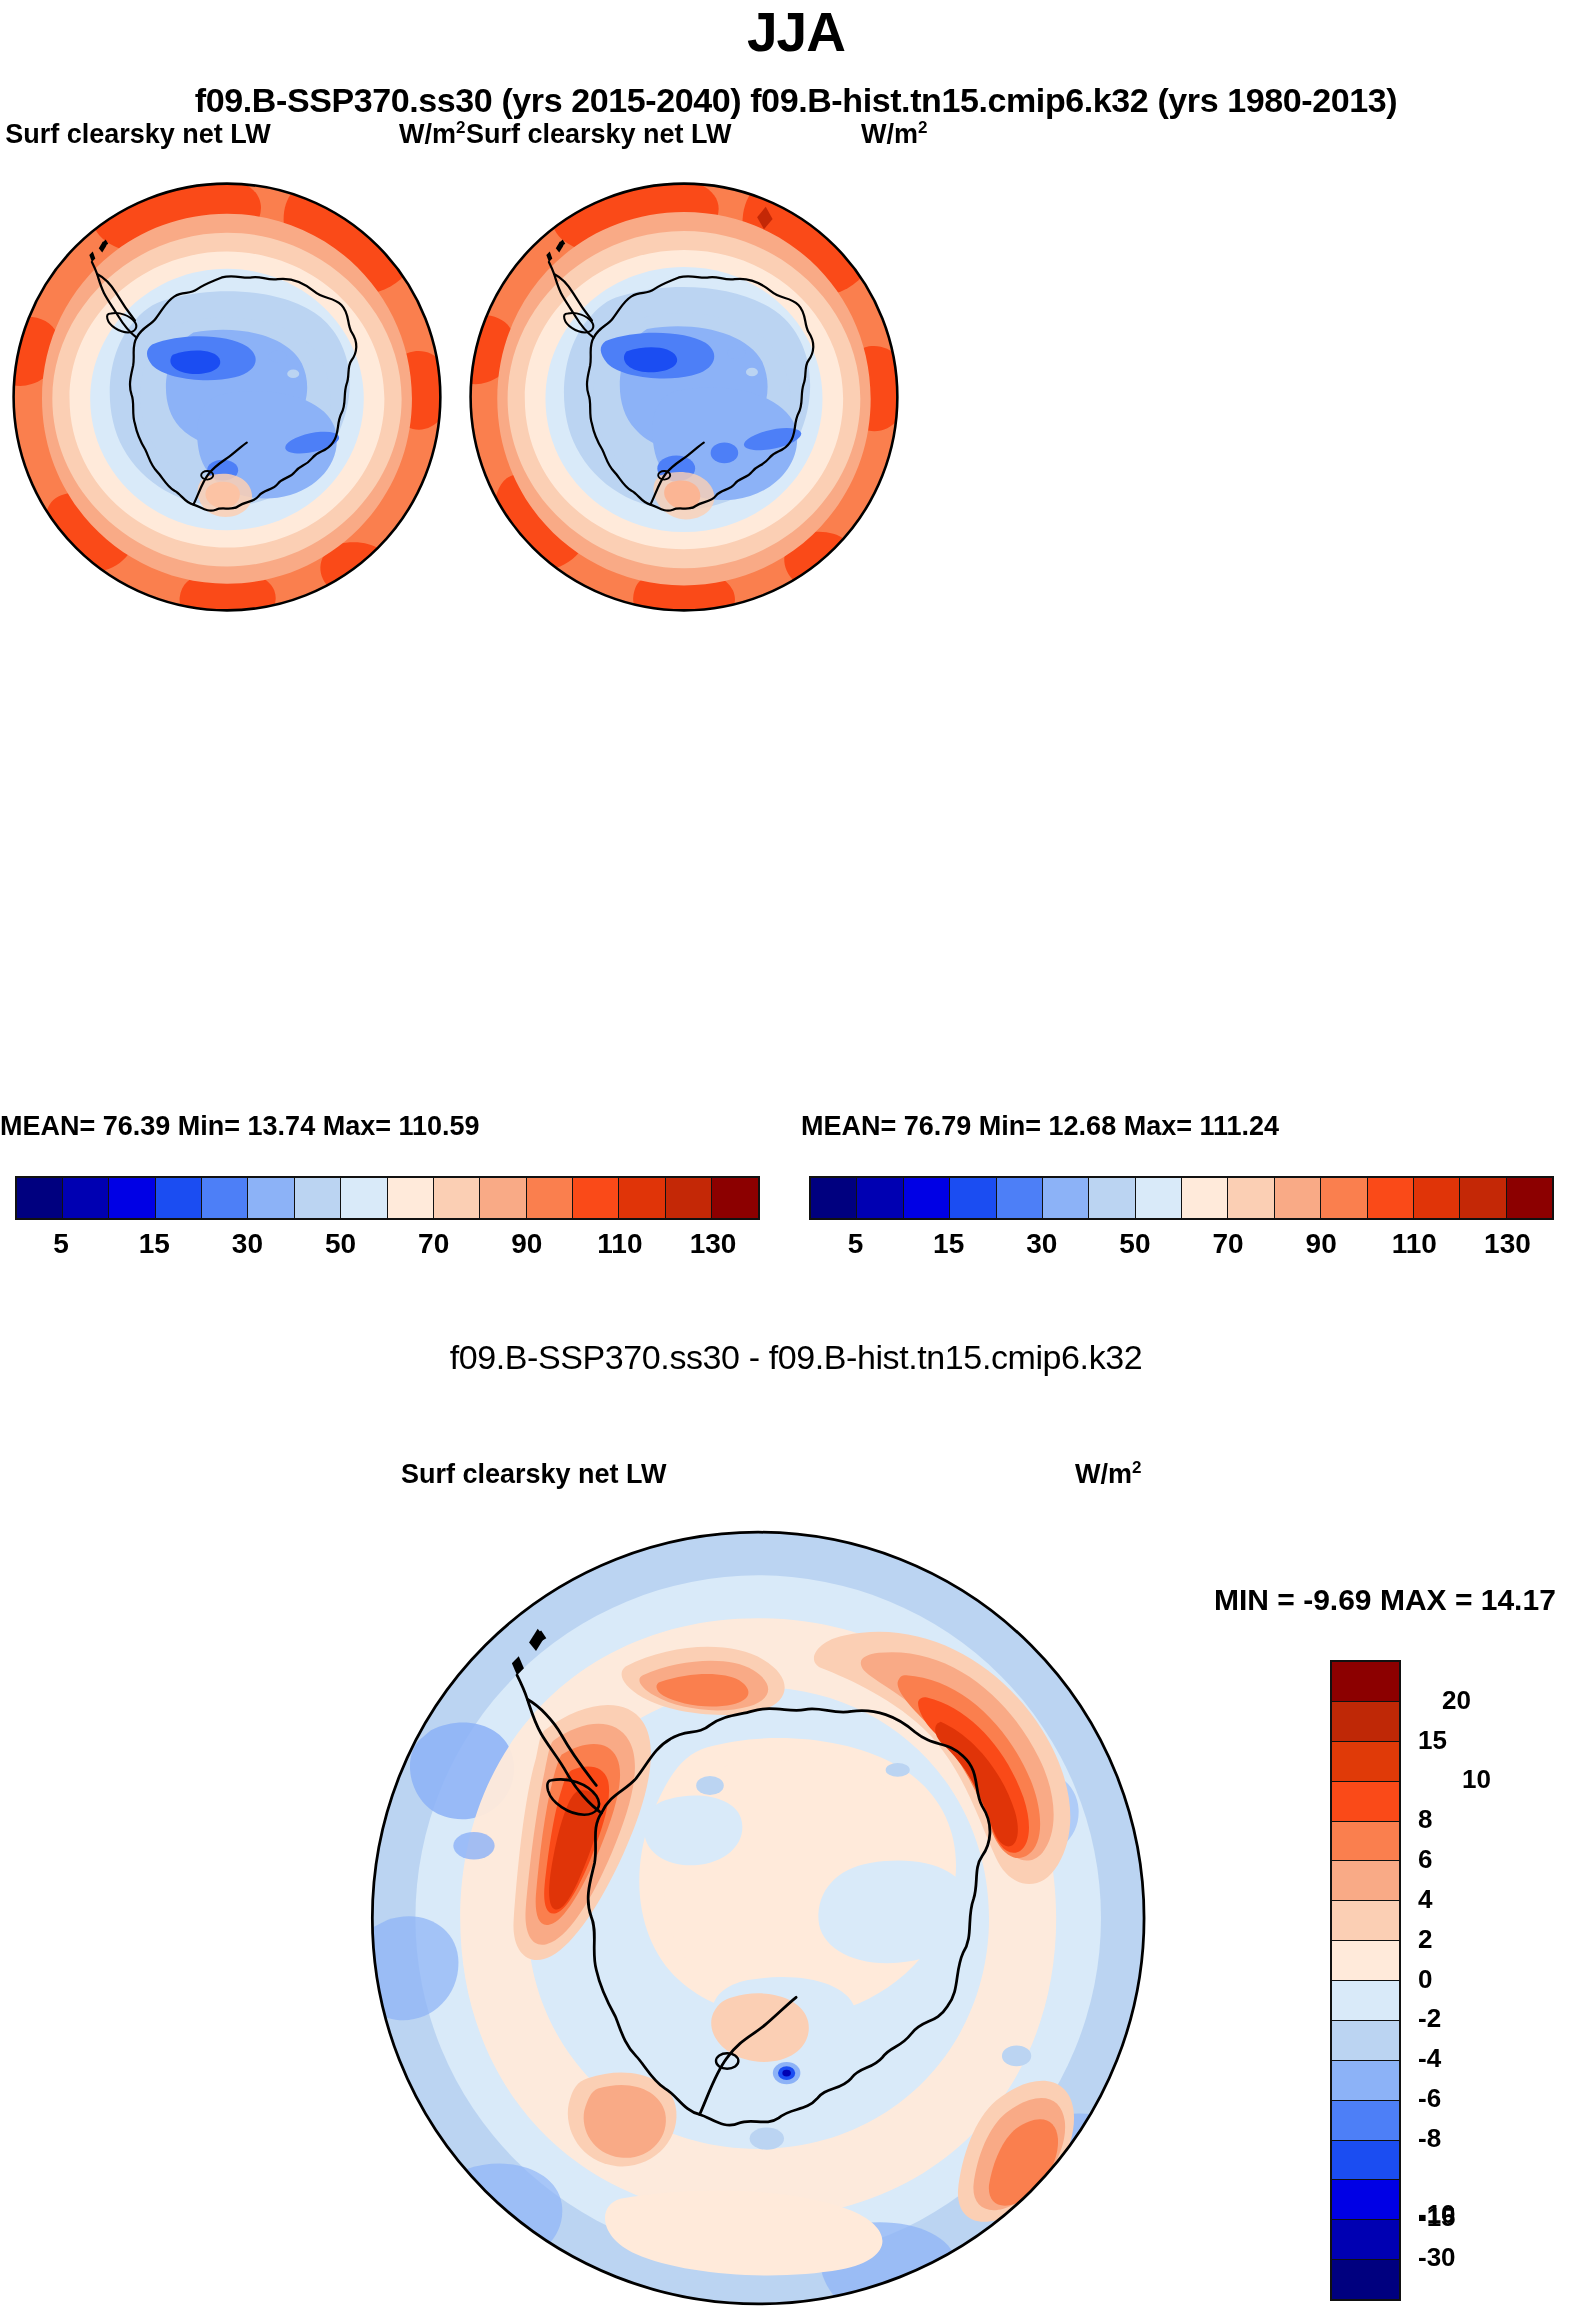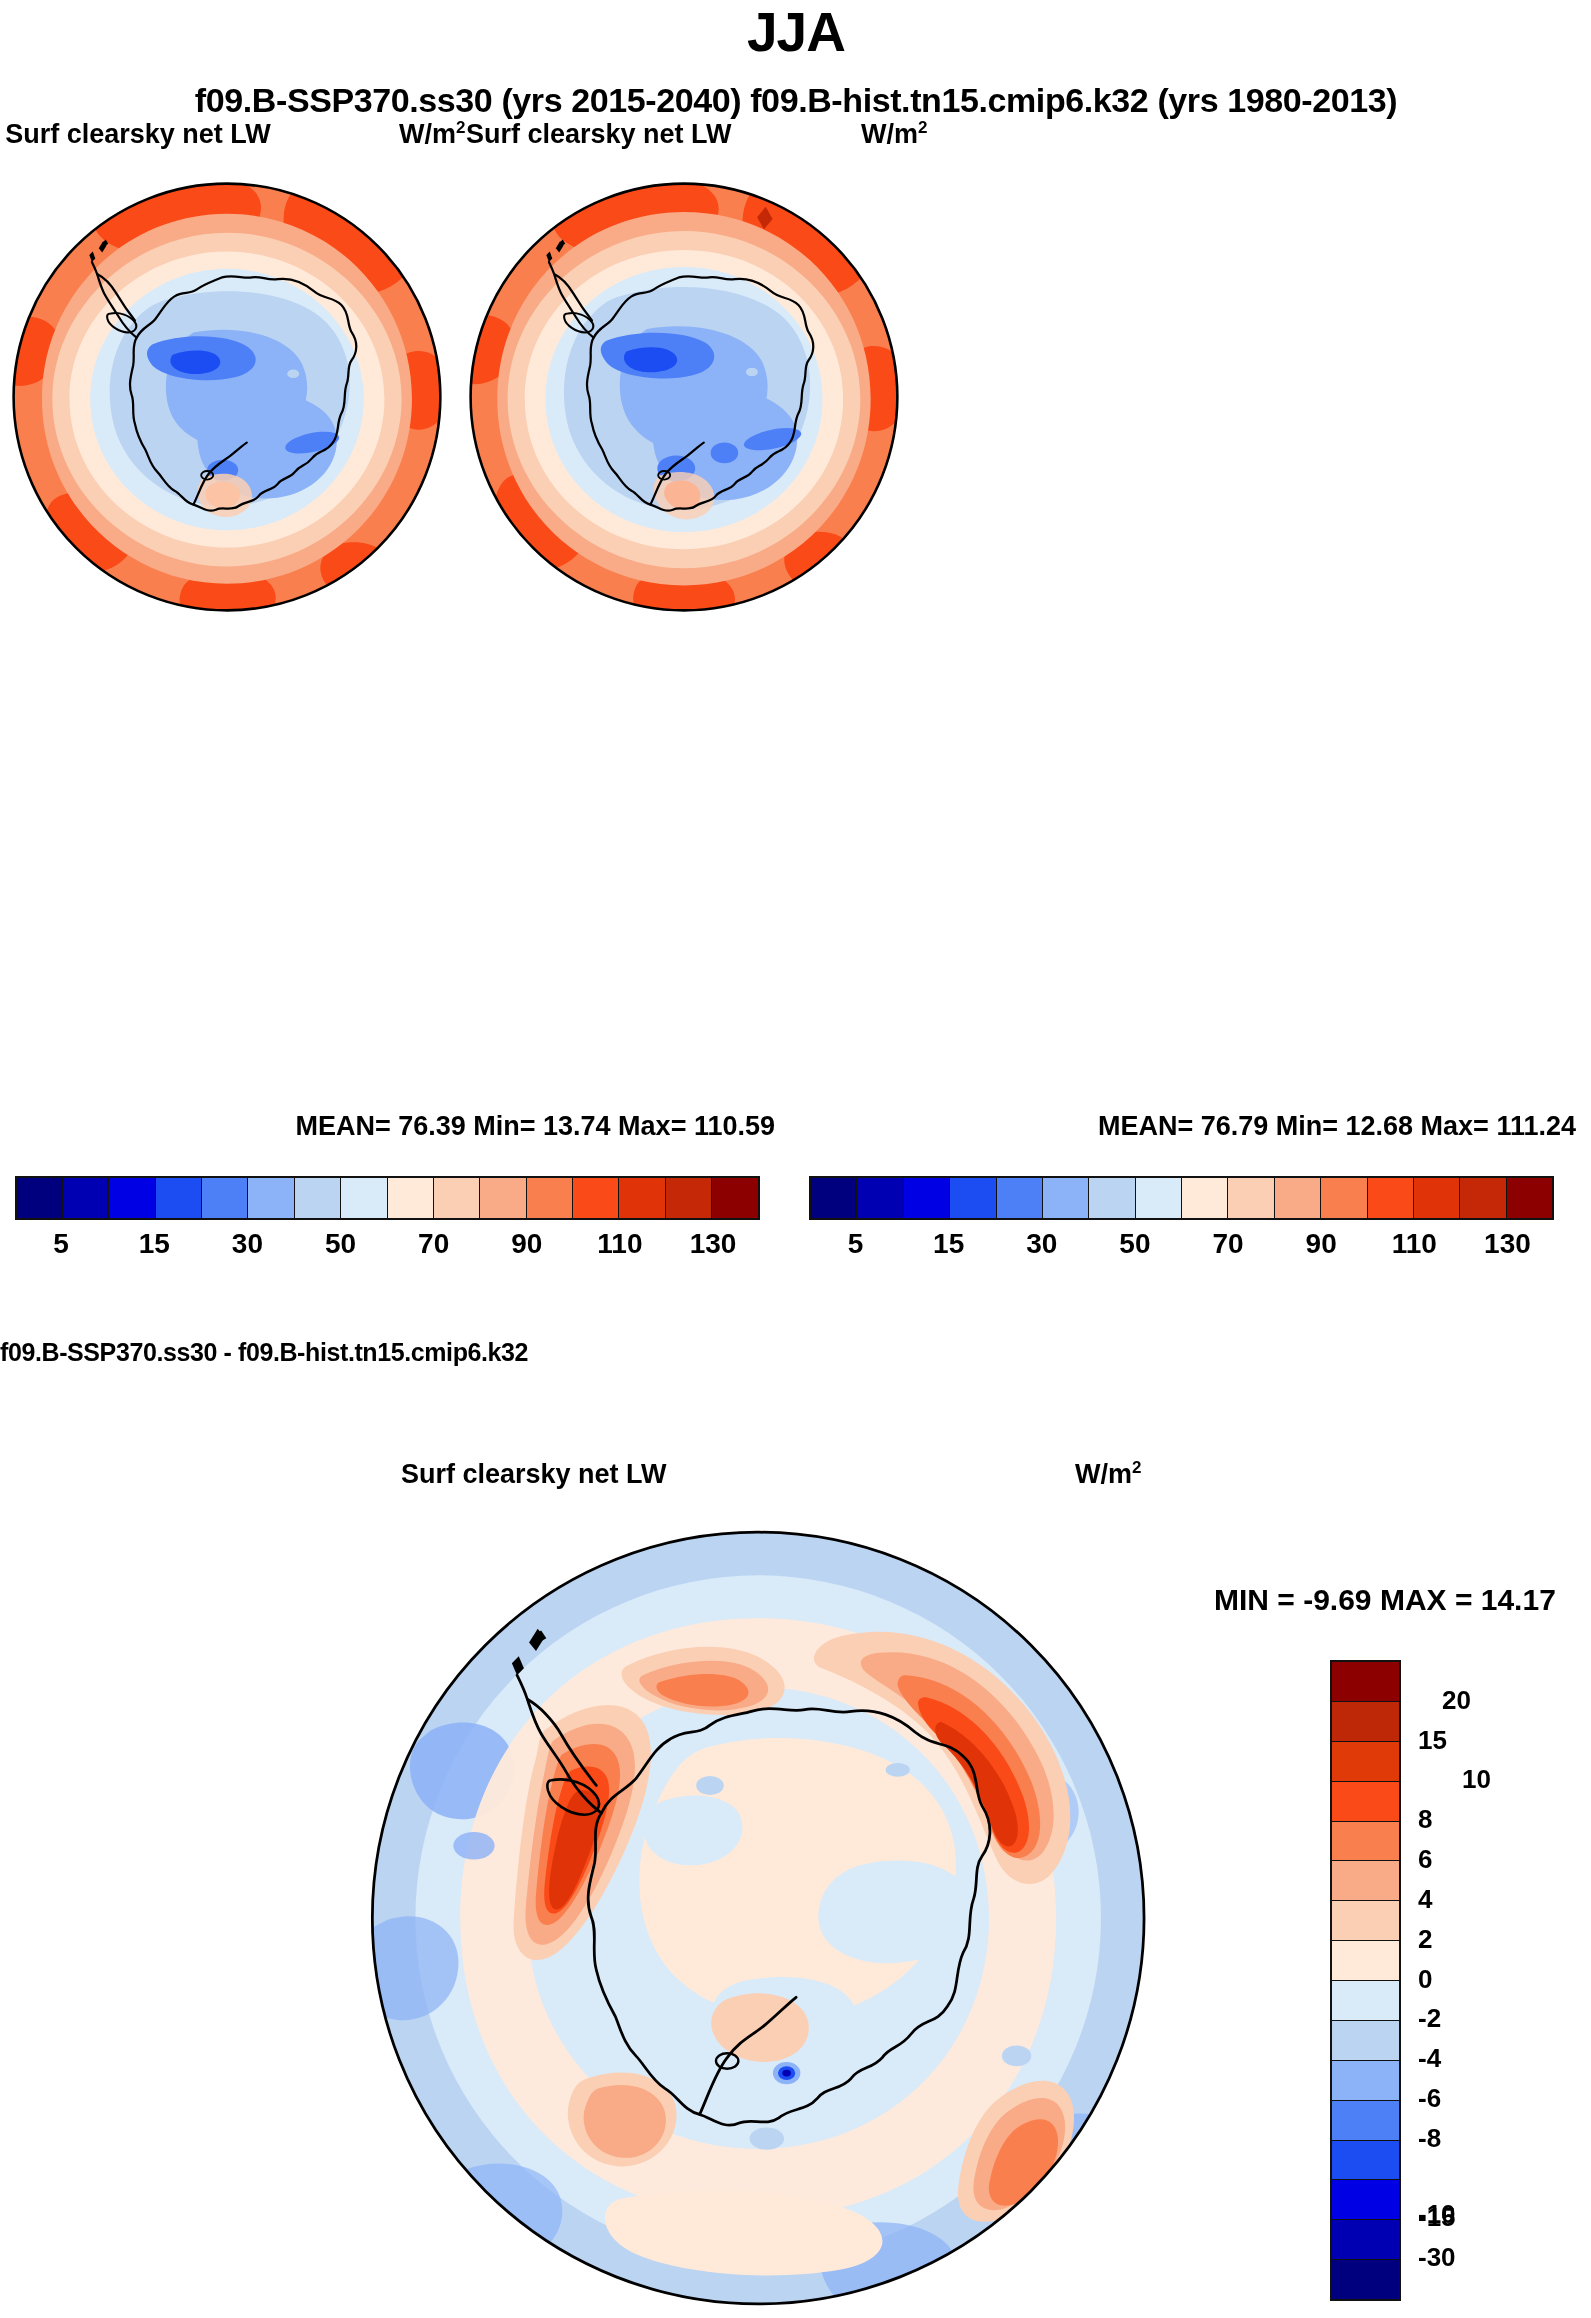--- a/index.html
+++ b/index.html
@@ -48,21 +48,21 @@
     line-height: 0;
   }
 
   
   .map-svg { display: block; }
 
   
   .stats-line {
     font-size: 27px;
     font-weight: bold;
-    text-align: right;
+    text-align: left;
     line-height: 1;
     white-space: nowrap;
   }
 
   
   .cbar-h {
     display: flex;
     border: 2.6px solid #111111;
     height: 40px;
     box-sizing: content-box;
@@ -109,23 +109,23 @@
     transform: translateY(-50%);
     font-size: 26px;
     font-weight: bold;
     line-height: 1;
     white-space: nowrap;
     text-align: left;
     width: 77px;
   }
 
   #diff-title {
-    font-size: 25px;
-    font-weight: bold;
-    text-align: left;
+    font-size: 34px;
+    font-weight: normal;
+    text-align: center;
     letter-spacing: -0.4px;
     line-height: 1;
     white-space: nowrap;
   }
   #diff-minmax {
     font-size: 30px;
     font-weight: bold;
     line-height: 1;
     white-space: nowrap;
   }

